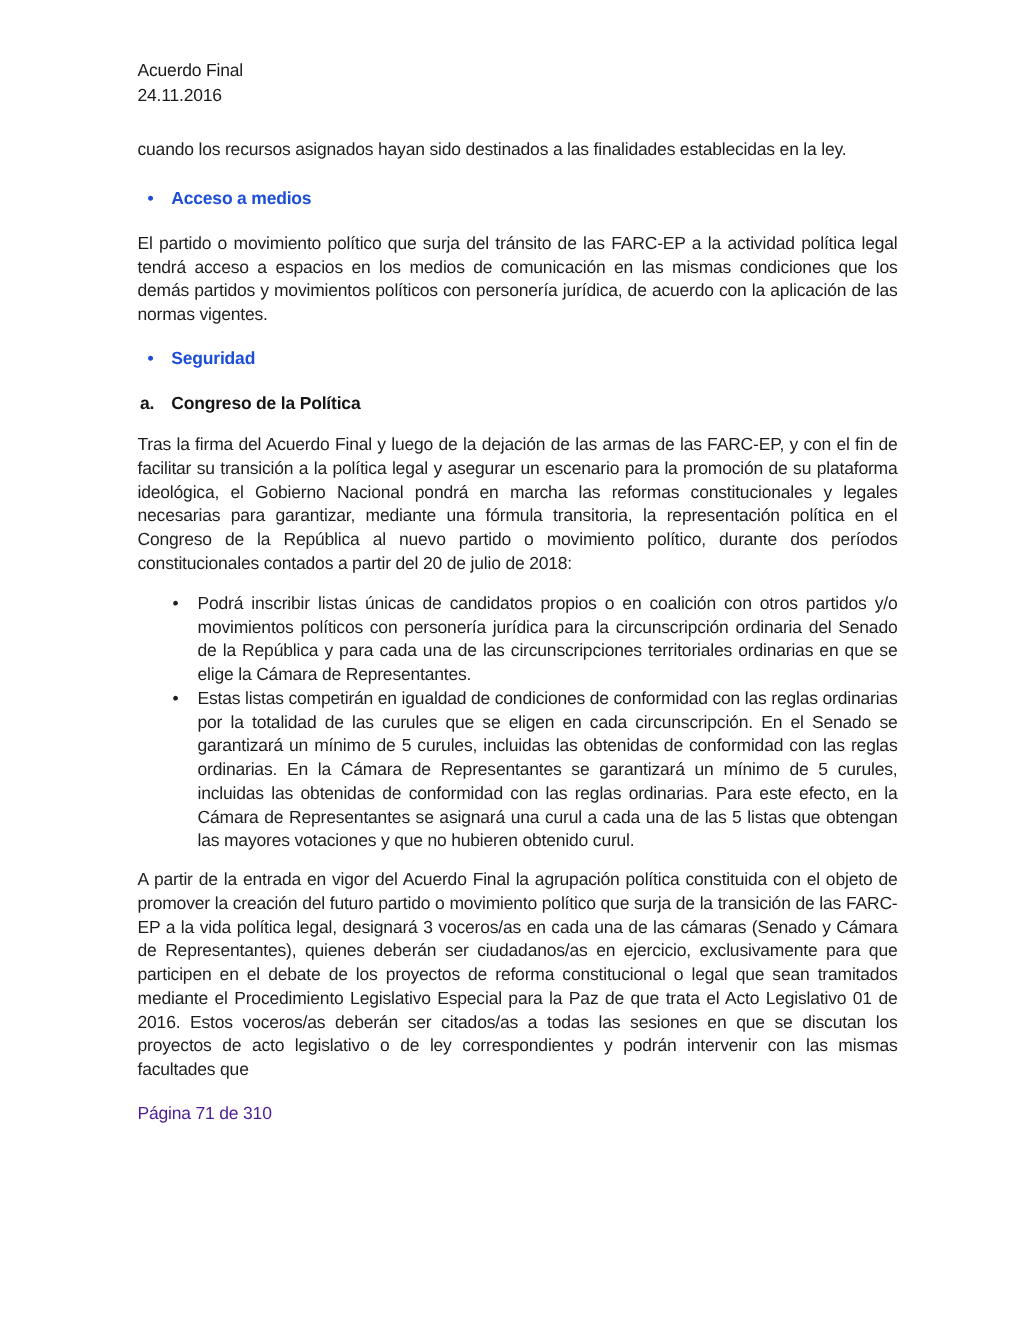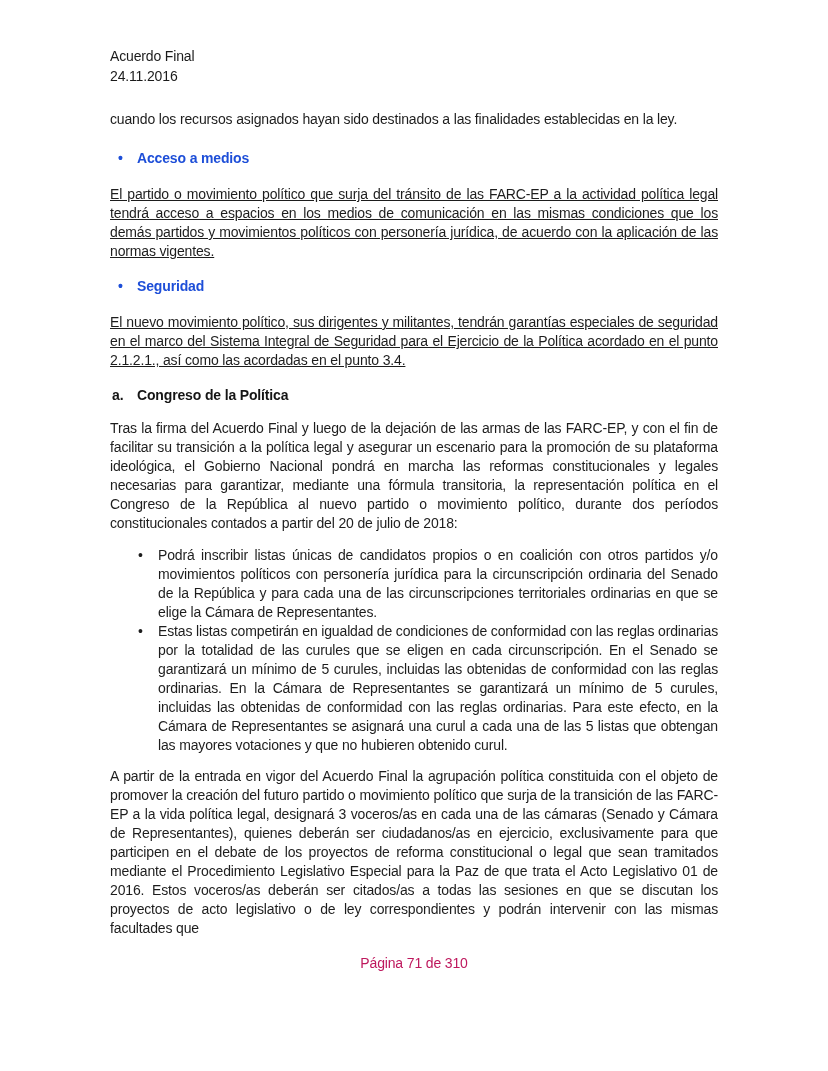--- a/index.html
+++ b/index.html
@@ -22,21 +22,21 @@
   .doc-header {
     line-height: 20px;
     margin-bottom: 24px;
     color: #1b1b1b;
   }
   .para {
     text-align: justify;
     margin-bottom: 17px;
   }
   .para.intro { margin-bottom: 20px; }
-  .para.mb16 { margin-bottom: 16px; text-decoration: underline; }
+  .para.mb16 { margin-bottom: 16px; }
   .para.mb13 { margin-bottom: 13px; }
   .bullet-item {
     position: relative;
     padding-left: 27px;
     font-weight: 700;
     color: #1d4ed8;
     margin-bottom: 17px;
   }
   .bullet-item::before {
     content: "\2022";
@@ -71,23 +71,23 @@
     text-align: justify;
   }
   .sub-bullet::before {
     content: "\2022";
     position: absolute;
     left: 28px;
     top: 0;
   }
   .closing { margin-bottom: 16px; }
   .doc-footer {
-    text-align: center;
+    text-align: left;
     margin-top: 5px;
-    color: #be185d;
+    color: #4c1d95;
   }
 </style>
 </head>
 <body>
 
 <div class="page">
   <div class="content">
 
     <div class="doc-header">
       <div>Acuerdo Final</div>
@@ -95,21 +95,20 @@
     </div>
 
     <p class="para intro">cuando los recursos asignados hayan sido destinados a las finalidades establecidas en la ley.</p>
 
     <div class="bullet-item">Acceso a medios</div>
 
     <p class="para mb16">El partido o movimiento político que surja del tránsito de las FARC-EP a la actividad política legal tendrá acceso a espacios en los medios de comunicación en las mismas condiciones que los demás partidos y movimientos políticos con personería jurídica, de acuerdo con la aplicación de las normas vigentes.</p>
 
     <div class="bullet-item">Seguridad</div>
 
-    <p class="para mb16">El nuevo movimiento político, sus dirigentes y militantes, tendrán garantías especiales de seguridad en el marco del Sistema Integral de Seguridad para el Ejercicio de la Política acordado en el punto 2.1.2.1., así como las acordadas en el punto 3.4.</p>
 
 
     <div class="sub-heading">
       <span class="ordinal">a.</span>
       <span>Congreso de la Política</span>
     </div>
 
     <p class="para mb13">Tras la firma del Acuerdo Final y luego de la dejación de las armas de las FARC-EP, y con el fin de facilitar su transición a la política legal y asegurar un escenario para la promoción de su plataforma ideológica, el Gobierno Nacional pondrá en marcha las reformas constitucionales y legales necesarias para garantizar, mediante una fórmula transitoria, la representación política en el Congreso de la República al nuevo partido o movimiento político, durante dos períodos constitucionales contados a partir del 20 de julio de 2018:</p>
 
     <ul class="sub-bullets">

